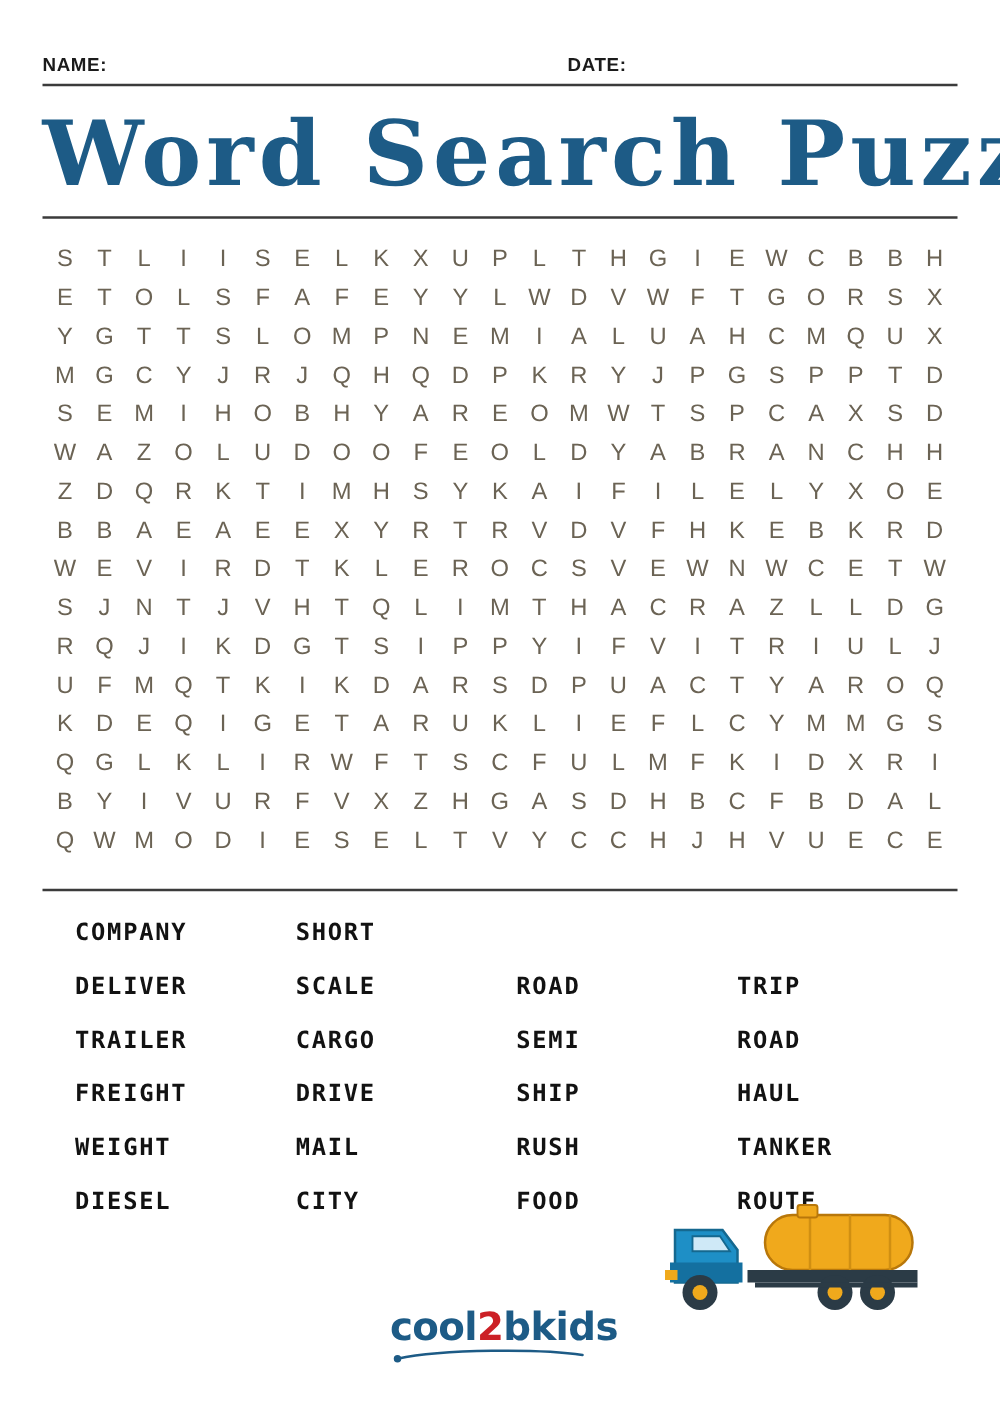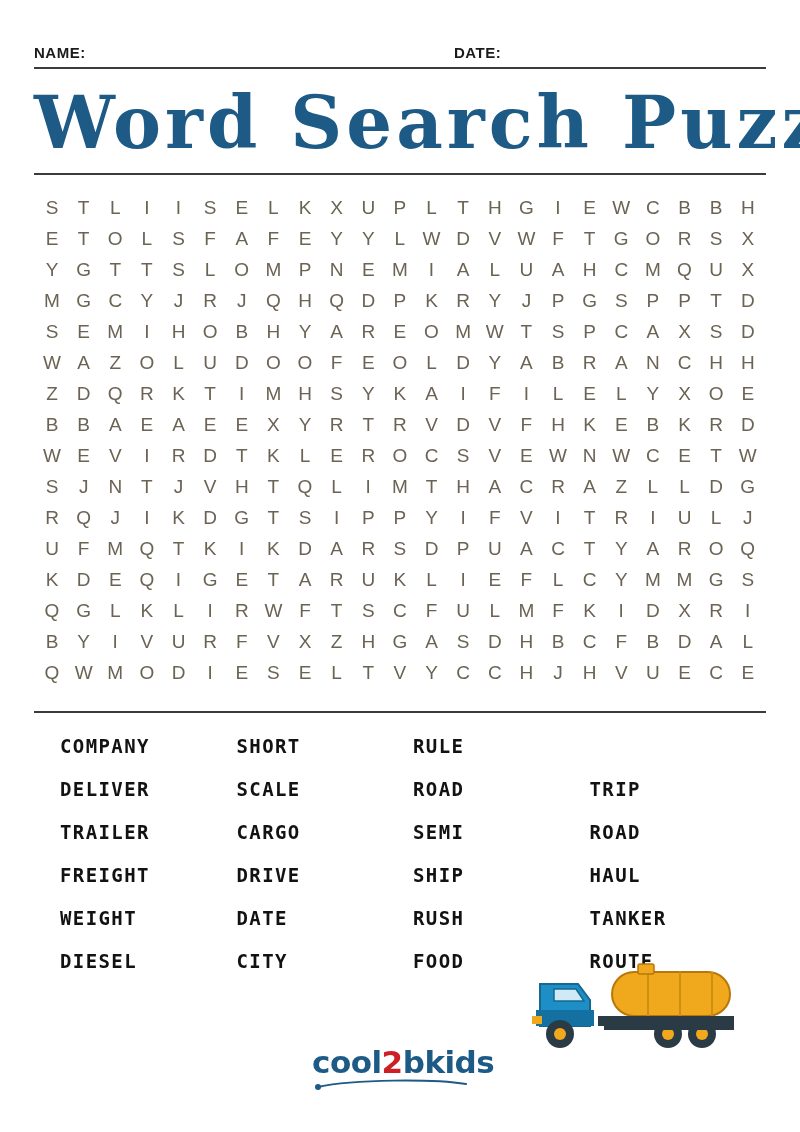--- a/index.html
+++ b/index.html
@@ -571,25 +571,24 @@
         <div class="word">TRAILER</div>
         <div class="word">FREIGHT</div>
         <div class="word">WEIGHT</div>
         <div class="word">DIESEL</div>
       </div>
       <div class="word-col">
         <div class="word">SHORT</div>
         <div class="word">SCALE</div>
         <div class="word">CARGO</div>
         <div class="word">DRIVE</div>
-        <div class="word">DATE</div>
+        <div class="word">MAIL</div>
         <div class="word">CITY</div>
       </div>
       <div class="word-col">
-        <div class="word">RULE</div>
         <div class="word">ROAD</div>
         <div class="word">SEMI</div>
         <div class="word">SHIP</div>
         <div class="word">RUSH</div>
         <div class="word">FOOD</div>
       </div>
       <div class="word-col">
         <div class="word">TRIP</div>
         <div class="word">ROAD</div>
         <div class="word">HAUL</div>

